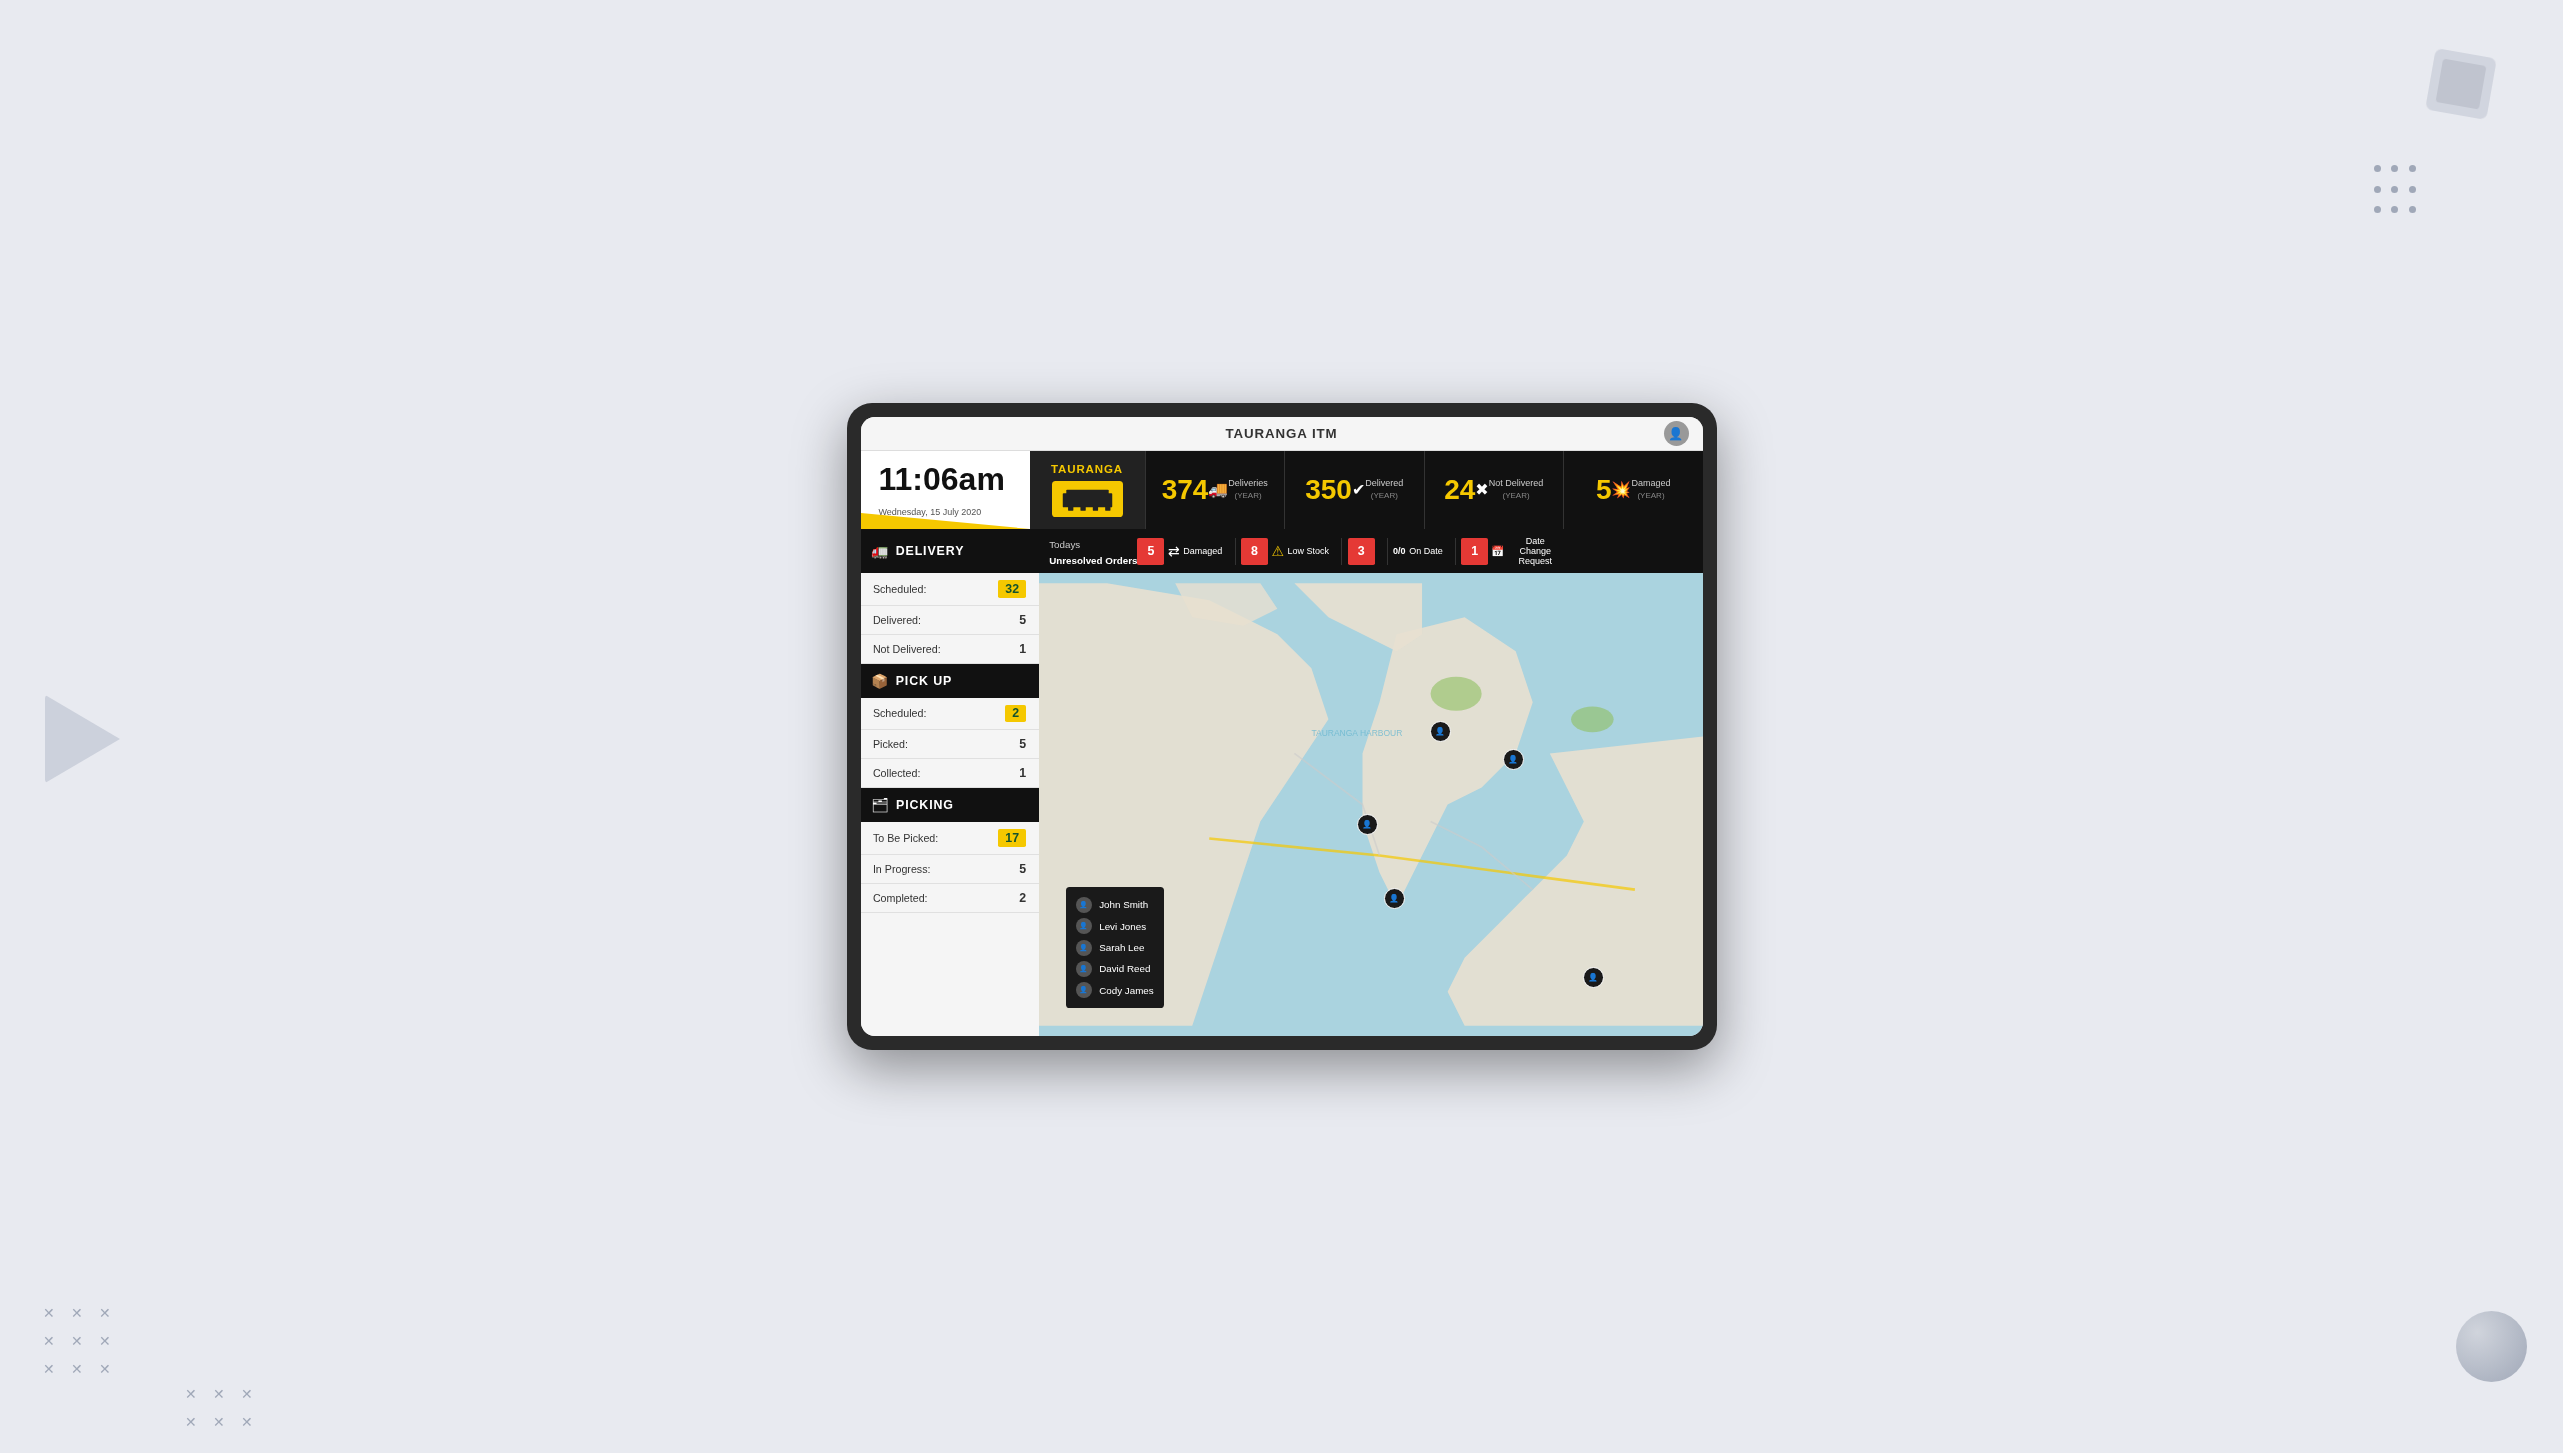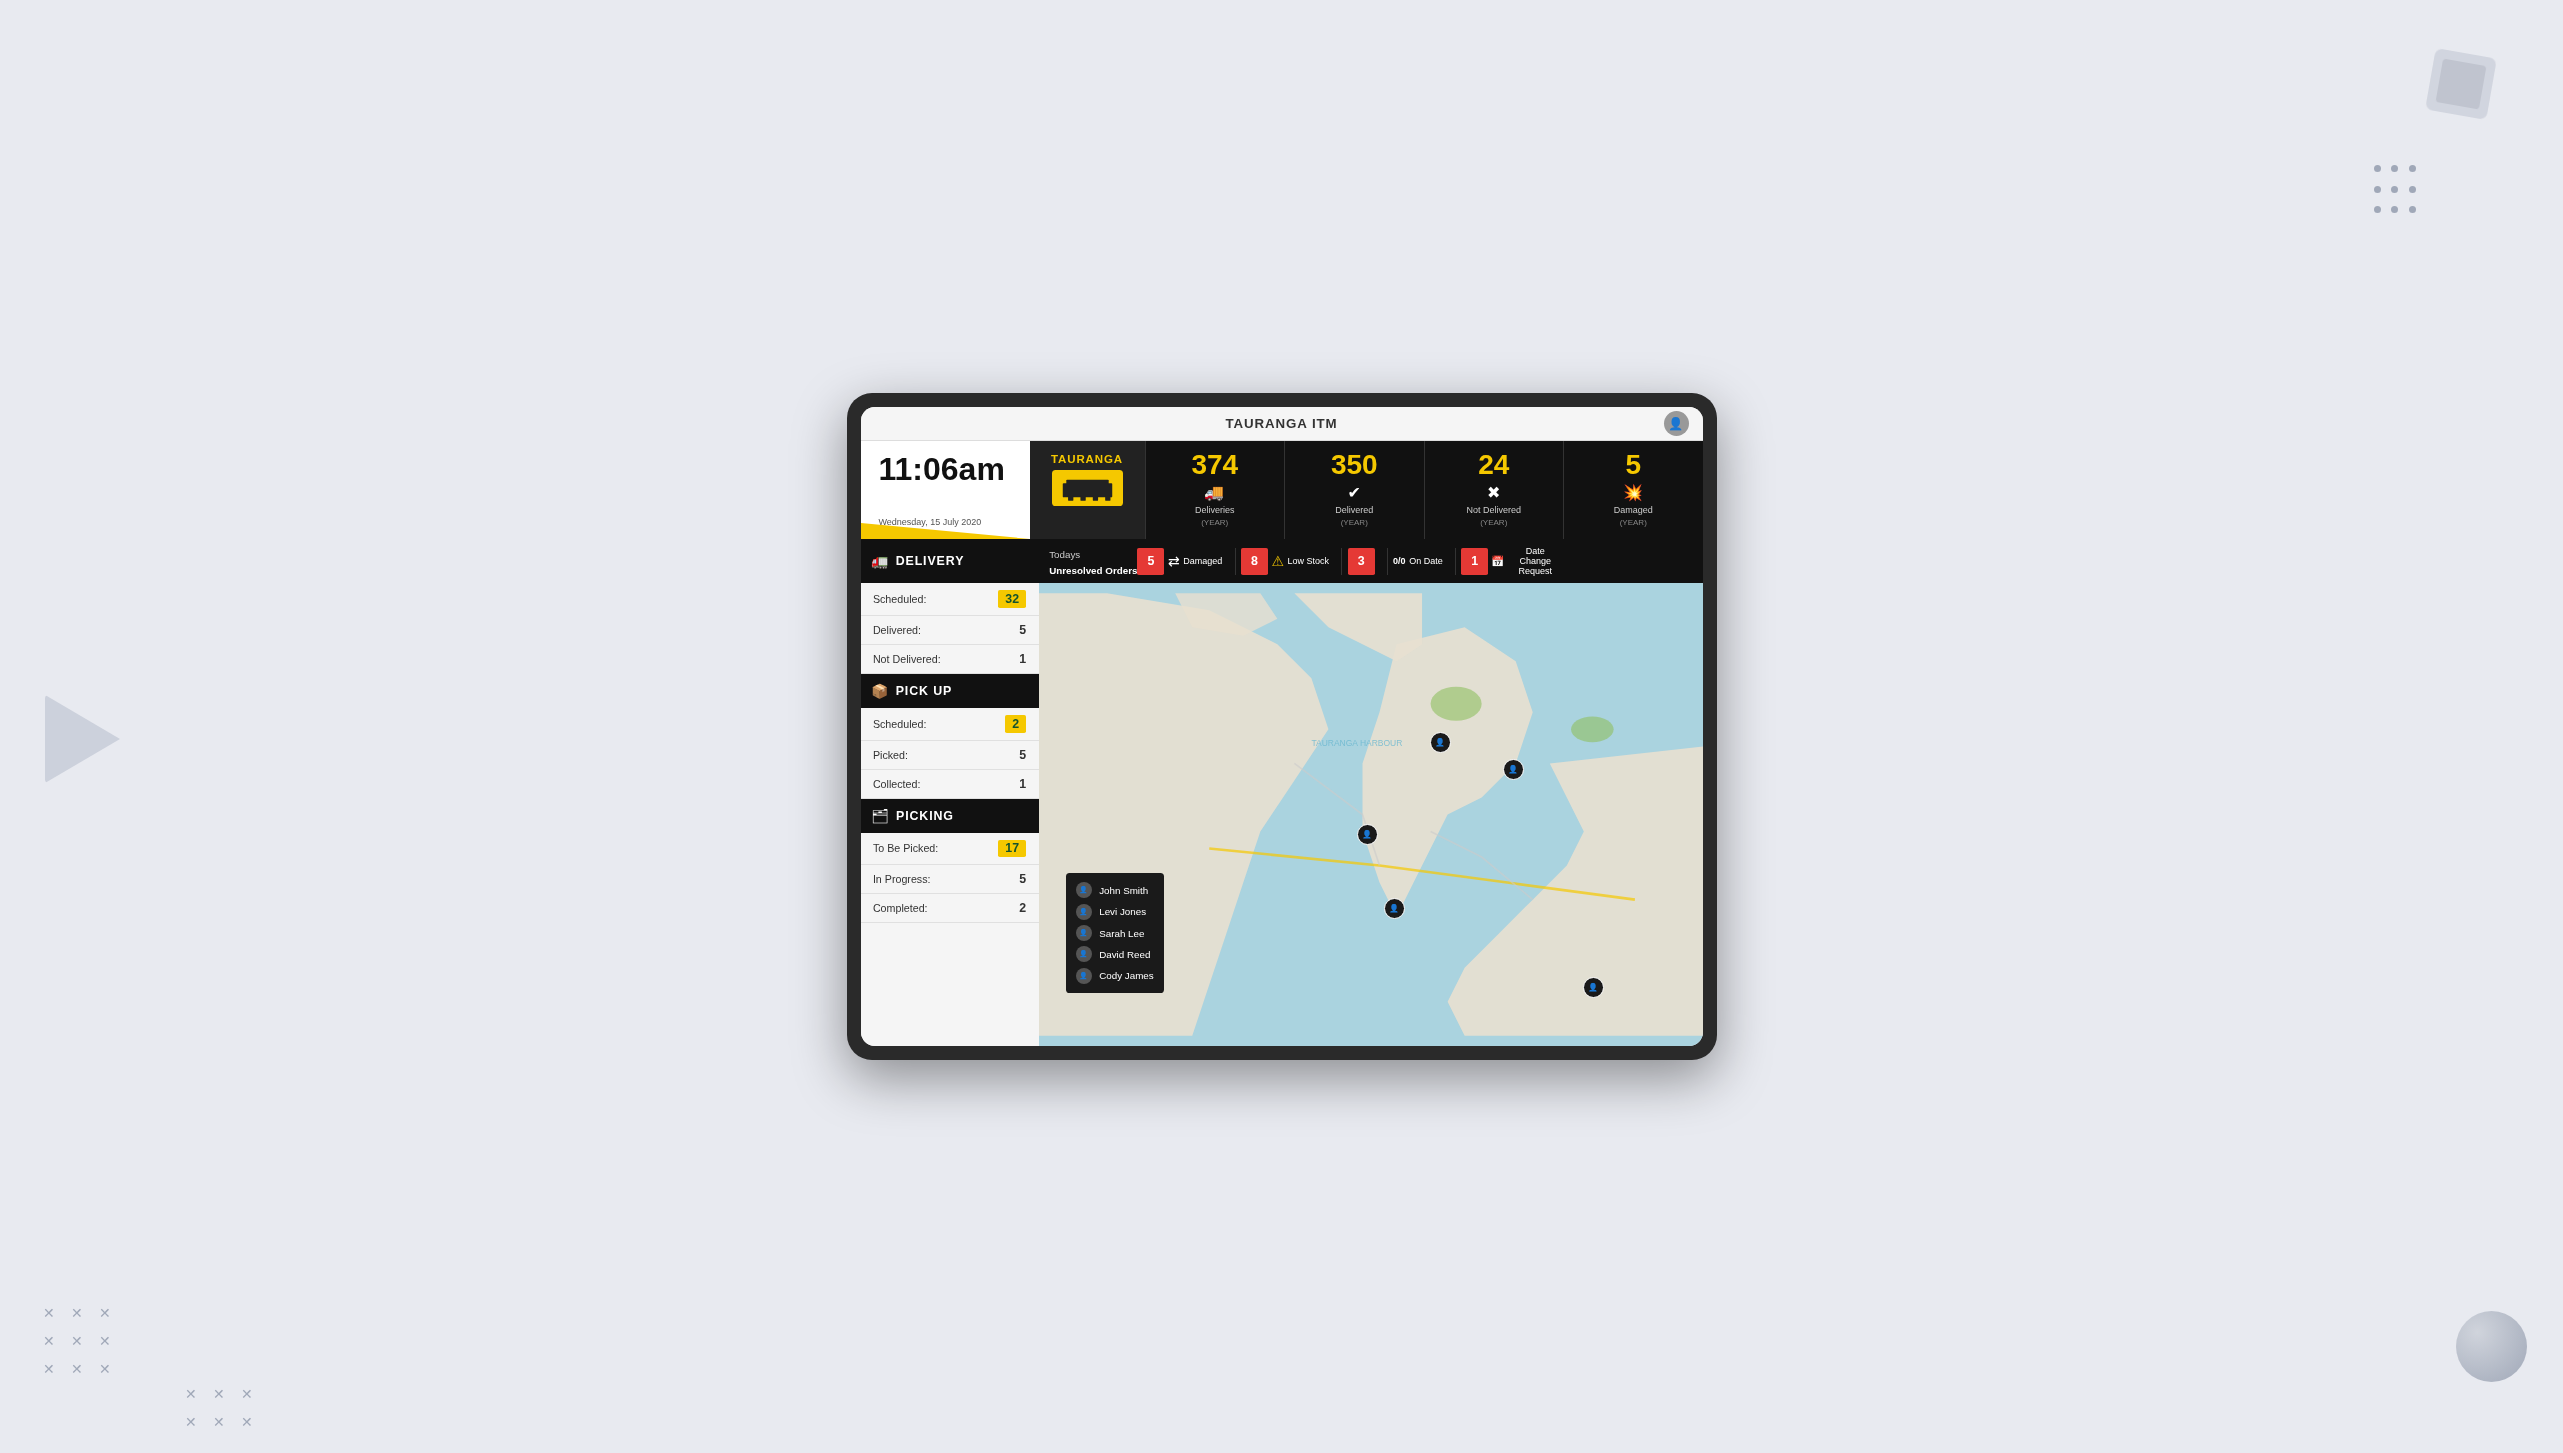--- a/index.html
+++ b/index.html
@@ -154,22 +154,23 @@
       justify-content: center;
     }
     .brand-icon svg {
       fill: #222;
       width: 53px; height: 25px;
     }
 
     .stat-item {
       flex: 1;
       display: flex;
-      flex-direction: column;
-      align-items: center;
+      flex-direction: row;
+      align-items: center;
+      justify-content: center;
       padding: 10.7px 7px;
       border-left: 0.9px solid #333;
     }
     .stat-number {
       font-size: 28px;
       font-weight: 900;
       color: #f5c800;
       line-height: 1;
     }
     .stat-icon {
@@ -302,21 +303,21 @@
     
     .map-svg {
       position: absolute;
       top: 0; left: 0;
       width: 100%; height: 100%;
     }
 
     
     .driver-popup {
       position: absolute;
-      bottom: 53px;
+      bottom: 28px;
       left: 27px;
       background: #1a1a1a;
       border-radius: 3.6px;
       padding: 7px 10.7px;
       z-index: 20;
     }
     .driver-item {
       display: flex;
       align-items: center;
       gap: 7px;

